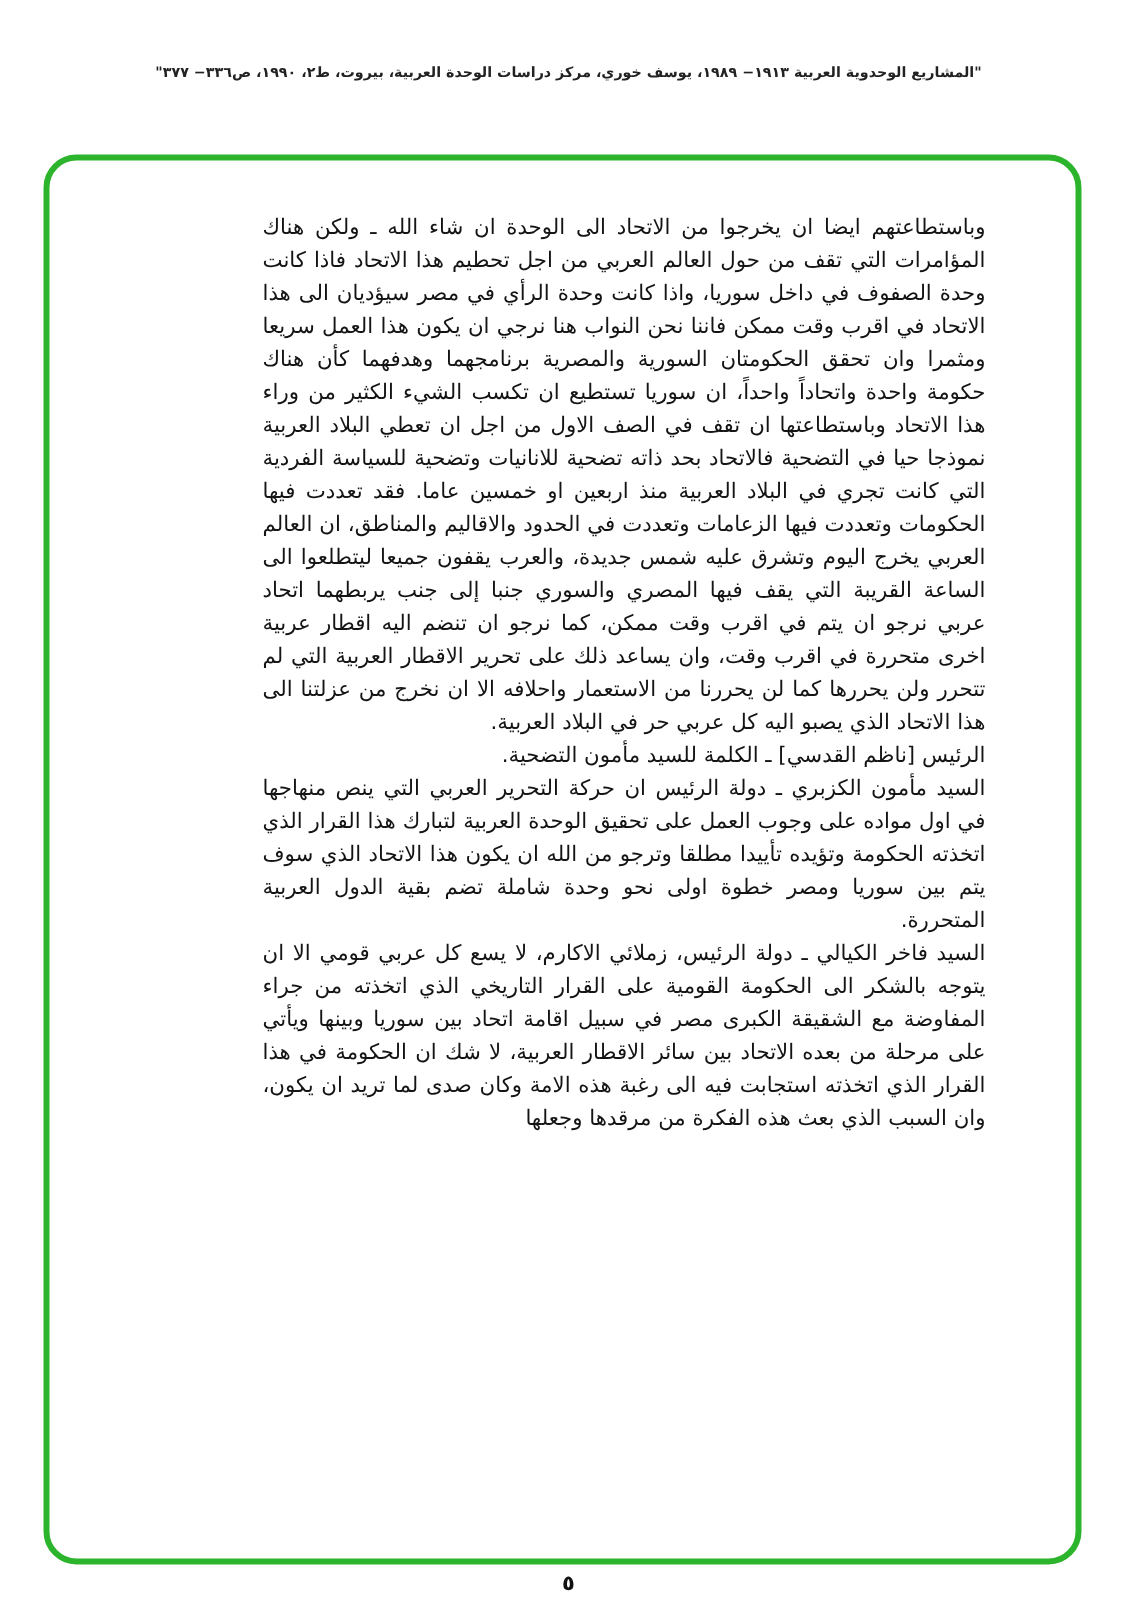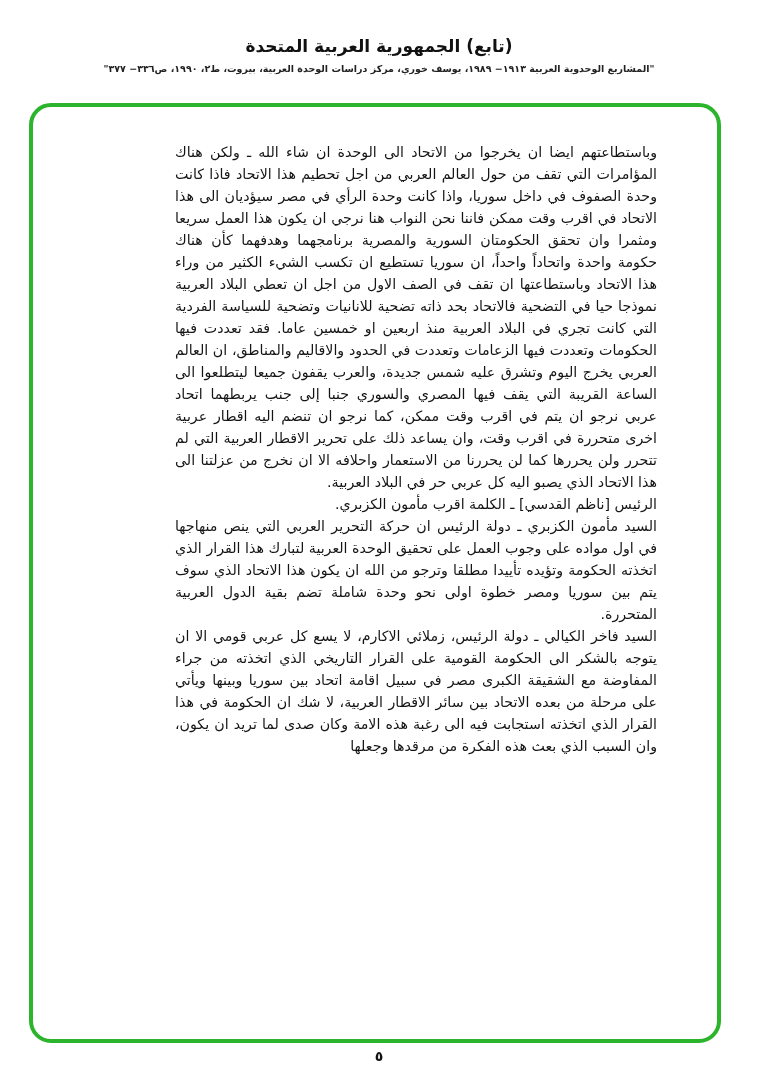--- a/index.html
+++ b/index.html
@@ -72,28 +72,27 @@
     color: #111;
     direction: rtl;
   }
 </style>
 </head>
 <body>
 
 <div class="page">
 
   <div class="header">
-    <div class="title">(تابع) الجمهورية العربية المتحدة</div>
     <div class="source">"المشاريع الوحدوية العربية ١٩١٣− ١٩٨٩، يوسف خوري، مركز دراسات الوحدة العربية، بيروت، ط٢، ١٩٩٠، ص٣٣٦− ٣٧٧"</div>
   </div>
 
   <div class="green-box">
     <div class="text-column">
       <p>وباستطاعتهم ايضا ان يخرجوا من الاتحاد الى الوحدة ان شاء الله ـ ولكن هناك المؤامرات التي تقف من حول العالم العربي من اجل تحطيم هذا الاتحاد فاذا كانت وحدة الصفوف في داخل سوريا، واذا كانت وحدة الرأي في مصر سيؤديان الى هذا الاتحاد في اقرب وقت ممكن فاننا نحن النواب هنا نرجي ان يكون هذا العمل سريعا ومثمرا وان تحقق الحكومتان السورية والمصرية برنامجهما وهدفهما كأن هناك حكومة واحدة واتحاداً واحداً، ان سوريا تستطيع ان تكسب الشيء الكثير من وراء هذا الاتحاد وباستطاعتها ان تقف في الصف الاول من اجل ان تعطي البلاد العربية نموذجا حيا في التضحية فالاتحاد بحد ذاته تضحية للانانيات وتضحية للسياسة الفردية التي كانت تجري في البلاد العربية منذ اربعين او خمسين عاما. فقد تعددت فيها الحكومات وتعددت فيها الزعامات وتعددت في الحدود والاقاليم والمناطق، ان العالم العربي يخرج اليوم وتشرق عليه شمس جديدة، والعرب يقفون جميعا ليتطلعوا الى الساعة القريبة التي يقف فيها المصري والسوري جنبا إلى جنب يربطهما اتحاد عربي نرجو ان يتم في اقرب وقت ممكن، كما نرجو ان تنضم اليه اقطار عربية اخرى متحررة في اقرب وقت، وان يساعد ذلك على تحرير الاقطار العربية التي لم تتحرر ولن يحررها كما لن يحررنا من الاستعمار واحلافه الا ان نخرج من عزلتنا الى هذا الاتحاد الذي يصبو اليه كل عربي حر في البلاد العربية.</p>
-      <p>الرئيس [ناظم القدسي] ـ الكلمة اقرب مأمون الكزبري.</p>
+      <p>الرئيس [ناظم القدسي] ـ الكلمة للسيد مأمون التضحية.</p>
       <p>السيد مأمون الكزبري ـ دولة الرئيس ان حركة التحرير العربي التي ينص منهاجها في اول مواده على وجوب العمل على تحقيق الوحدة العربية لتبارك هذا القرار الذي اتخذته الحكومة وتؤيده تأييدا مطلقا وترجو من الله ان يكون هذا الاتحاد الذي سوف يتم بين سوريا ومصر خطوة اولى نحو وحدة شاملة تضم بقية الدول العربية المتحررة.</p>
       <p>السيد فاخر الكيالي ـ دولة الرئيس، زملائي الاكارم، لا يسع كل عربي قومي الا ان يتوجه بالشكر الى الحكومة القومية على القرار التاريخي الذي اتخذته من جراء المفاوضة مع الشقيقة الكبرى مصر في سبيل اقامة اتحاد بين سوريا وبينها ويأتي على مرحلة من بعده الاتحاد بين سائر الاقطار العربية، لا شك ان الحكومة في هذا القرار الذي اتخذته استجابت فيه الى رغبة هذه الامة وكان صدى لما تريد ان يكون، وان السبب الذي بعث هذه الفكرة من مرقدها وجعلها</p>
     </div>
   </div>
 
   <div class="page-number">٥</div>
 
 </div>
 
 </body></html>

